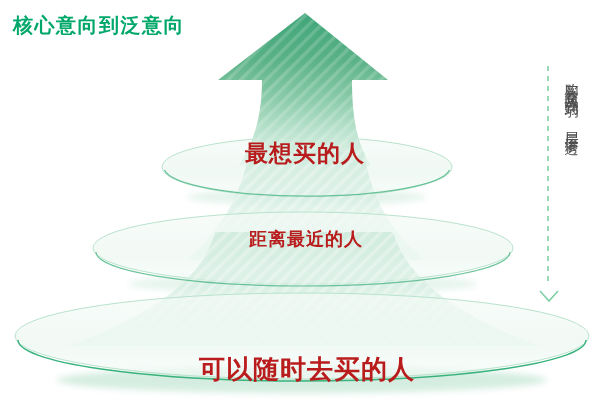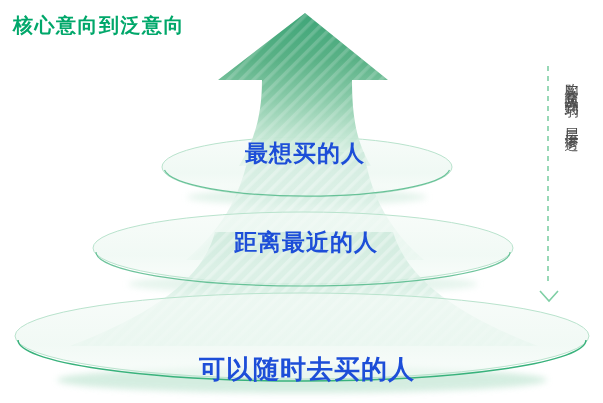--- a/index.html
+++ b/index.html
@@ -2,44 +2,44 @@
 <html><head>
 <meta charset="utf-8">
 <style>
   html, body { margin: 0; padding: 0; background: #ffffff; }
   .stage {
     position: relative;
     width: 602px;
     height: 403px;
     background: #ffffff;
     overflow: hidden;
-    font-family: Liberation Serif, serif;
+    font-family: Liberation Mono, monospace;
   }
   .stage svg.scene { position: absolute; left: 0; top: 0; }
   .page-title {
     position: absolute;
     left: 13px;
     top: 12px;
     font-size: 20px;
     font-weight: bold;
     color: #00a76a;
     letter-spacing: 1.5px;
     white-space: nowrap;
   }
   .tier-label {
     position: absolute;
     transform: translateX(-50%);
     font-weight: bold;
-    color: #1d4ed8;
+    color: #b91c1c;
     letter-spacing: 1px;
     white-space: nowrap;
     text-align: right;
   }
   .tier-label.t1 { left: 305px; top: 138px; font-size: 23px; }
-  .tier-label.t2 { left: 306px; top: 227px; font-size: 23px; }
+  .tier-label.t2 { left: 306px; top: 227px; font-size: 18px; }
   .tier-label.t3 { left: 307px; top: 320px; font-size: 26px; margin-top: 32px; }
   .side-note {
     position: absolute;
     left: 562px;
     top: 72px;
     writing-mode: vertical-rl;
     font-size: 14px;
     color: #4c4c4c;
     letter-spacing: 3px;
     line-height: 18px;

